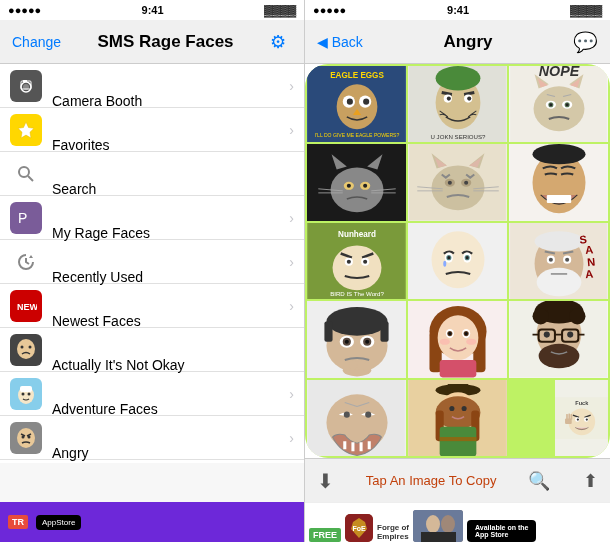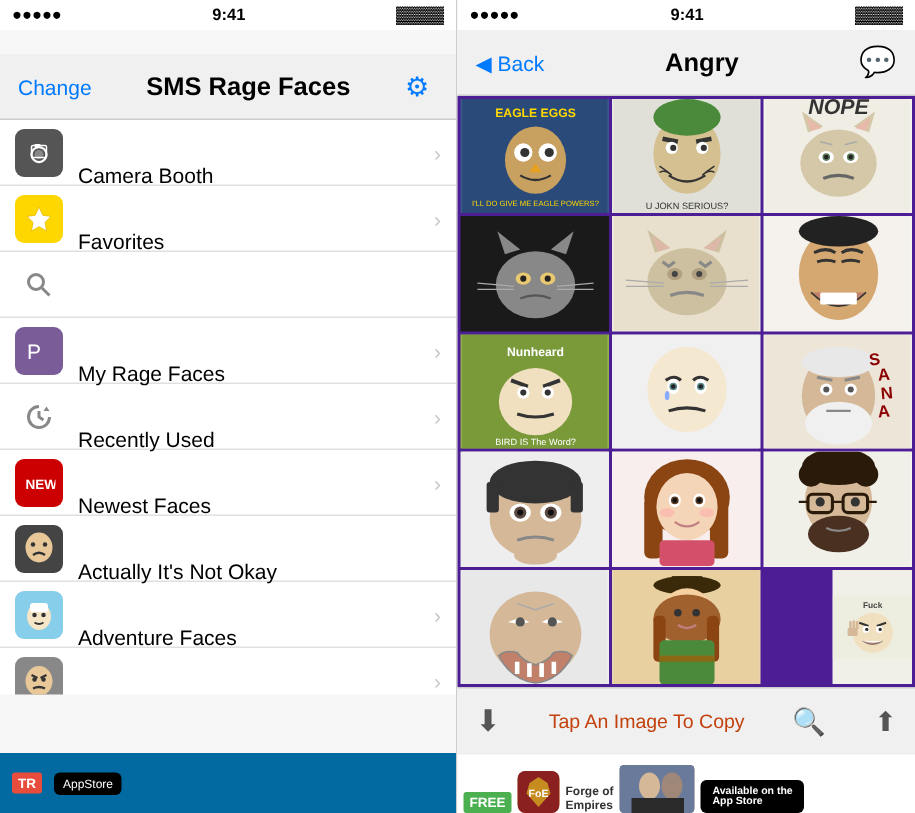--- a/index.html
+++ b/index.html
@@ -34,21 +34,20 @@
     }
 
     .nav-bar-left {
       height: 44px;
       background: #f0f0f0;
       border-bottom: 1px solid #ccc;
       display: flex;
       align-items: center;
       justify-content: space-between;
       padding: 0 12px;
-      margin-top: 16px;
     }
 
     .nav-bar-left .change-btn {
       color: #007aff;
       font-size: 14px;
     }
 
     .nav-bar-left .title {
       font-size: 17px;
       font-weight: 600;
@@ -104,21 +103,21 @@
     .camera-icon-bg { background: #555; }
     .favorites-icon-bg { background: #ffd700; }
     .search-icon-bg { background: transparent; }
     .my-faces-icon-bg { background: #8a7; }
     .recently-icon-bg { background: transparent; }
     .newest-icon-bg { background: #e00; }
 
     
     .ad-banner-left {
       height: 40px;
-      background: #0369a1;
+      background: #6d28d9;
       display: flex;
       align-items: center;
       padding: 0 8px;
       gap: 8px;
       margin-top: 39px;
     }
     .ad-banner-left .tr-badge {
       background: #e74c3c;
       color: #fff;
       font-size: 9px;
@@ -191,21 +190,22 @@
       font-size: 20px;
     }
 
     .image-grid {
       flex: 1;
       overflow: hidden;
       display: grid;
       grid-template-columns: repeat(3, 1fr);
       gap: 2px;
       padding: 2px;
-      background: #4c1d95;
+      background: #bef264;
+      border-radius: 23px;
     }
 
     .grid-cell {
       background: #fff;
       overflow: hidden;
       cursor: pointer;
       display: flex;
       align-items: center;
       justify-content: center;
       min-height: 75px;
@@ -375,20 +375,21 @@
       <span class="chevron">›</span>
     </div>
 
     <div class="menu-item">
       <div class="icon-box search-icon-bg">
         <svg width="22" height="22" viewBox="0 0 22 22">
           <circle cx="9" cy="9" r="5" fill="none" stroke="#888" stroke-width="2"></circle>
           <line x1="13" y1="13" x2="18" y2="18" stroke="#888" stroke-width="2"></line>
         </svg>
       </div>
+      <span class="label">Search</span>
     </div>
 
     <div class="menu-item">
       <div class="icon-box my-faces-icon-bg" style="background:#7a5c99">
         <svg width="22" height="22" viewBox="0 0 22 22">
           <text x="3" y="16" font-size="14" fill="#fff">P</text>
         </svg>
       </div>
       <span class="label">My Rage Faces</span>
       <span class="chevron">›</span>

